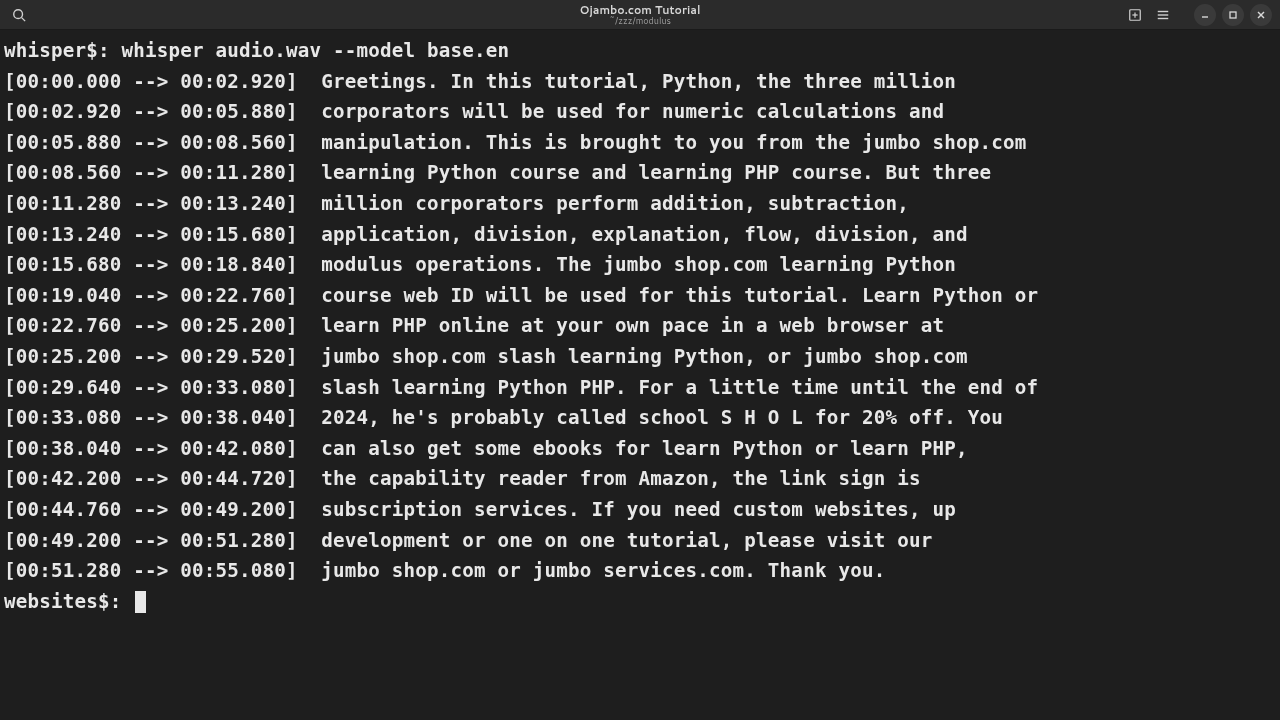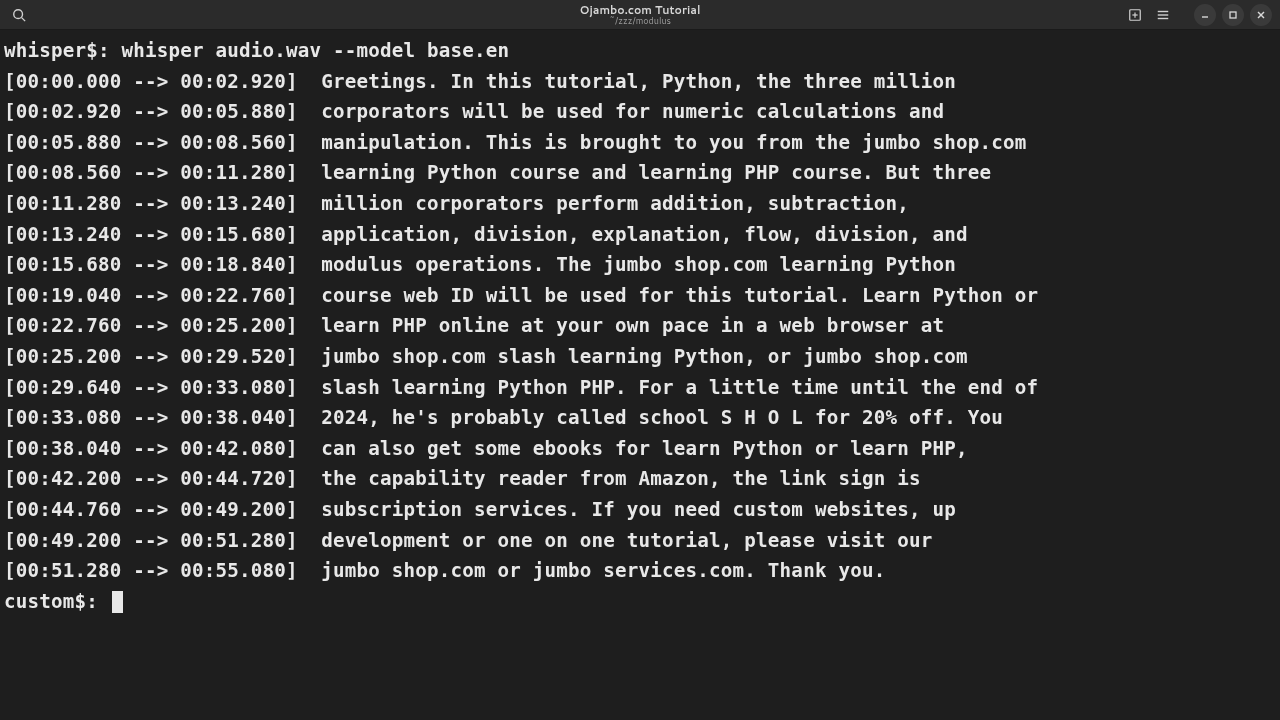--- a/index.html
+++ b/index.html
@@ -147,13 +147,13 @@
 [00:19.040 --&gt; 00:22.760]  course web ID will be used for this tutorial. Learn Python or
 [00:22.760 --&gt; 00:25.200]  learn PHP online at your own pace in a web browser at
 [00:25.200 --&gt; 00:29.520]  jumbo shop.com slash learning Python, or jumbo shop.com
 [00:29.640 --&gt; 00:33.080]  slash learning Python PHP. For a little time until the end of
 [00:33.080 --&gt; 00:38.040]  2024, he's probably called school S H O L for 20% off. You
 [00:38.040 --&gt; 00:42.080]  can also get some ebooks for learn Python or learn PHP,
 [00:42.200 --&gt; 00:44.720]  the capability reader from Amazon, the link sign is
 [00:44.760 --&gt; 00:49.200]  subscription services. If you need custom websites, up
 [00:49.200 --&gt; 00:51.280]  development or one on one tutorial, please visit our
 [00:51.280 --&gt; 00:55.080]  jumbo shop.com or jumbo services.com. Thank you.
-<span>custom$: </span><span class="cursor"></span></div>
+<span>websites$: </span><span class="cursor"></span></div>
 
 </body></html>

